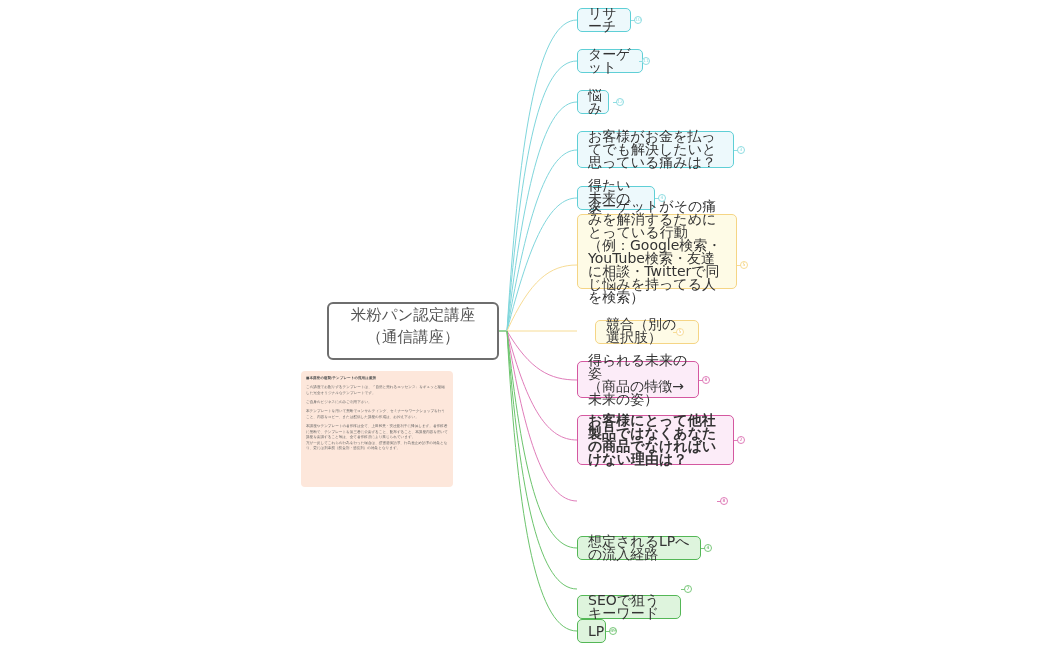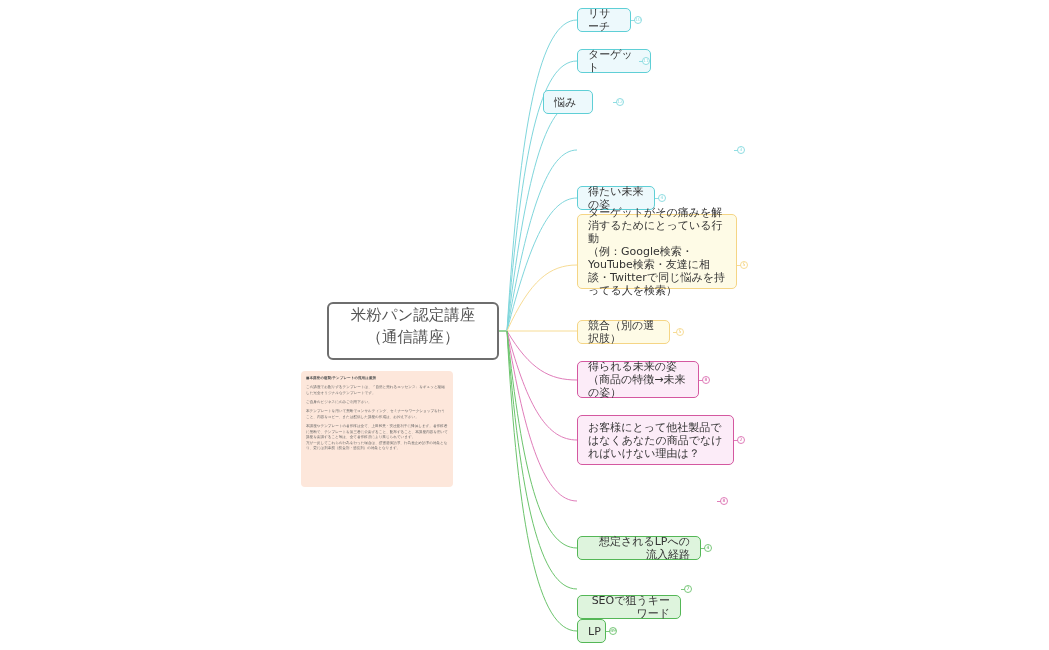--- a/index.html
+++ b/index.html
@@ -42,31 +42,31 @@
     overflow: hidden;
   }
   .note-box p { margin: 0 0 3.6px 0; white-space: pre-wrap; }
   .note-box .note-title { font-weight: bold; color: #555; }
 
   .branch {
     position: absolute;
     box-sizing: border-box;
     border: 1.5px solid;
     border-radius: 5px;
-    font-size: 11px;
+    font-size: 14px;
     line-height: 13px;
     color: #333333;
     padding: 6px 10px;
     white-space: pre-wrap;
     display: flex; align-items: center;
   }
   .b-cyan { border-color: #5fcfd6; background: #edf9fc; }
   .b-yellow { border-color: #f5d585; background: #fefbe6; }
   .b-pink { border-color: #d458a0; background: #fcecf8; }
-  .b-green { border-color: #54b756; background: #def4dd; text-align: right; }
+  .b-green { border-color: #54b756; background: #def4dd; }
 
   .badge {
     position: absolute;
     box-sizing: border-box;
     width: 8px; height: 8px;
     border: 1px solid;
     border-radius: 50%;
     font-size: 4.5px;
     line-height: 6px;
     text-align: center;
@@ -123,55 +123,58 @@
     <p>本テンプレートを用いて無断でコンサルティング、セミナーやワークショップを行うこと、内容をコピー、または酷似した講座の作成は、お控え下さい。</p>
     <p>本講座やテンプレートの著作権は全て、上田和美・安達亜利子に帰属します。著作権者に無断で、テンプレートを第三者に公開すること、配布すること、本講座内容を用いて講座を開講すること等は、全て著作権法により禁じられています。
 万が一反してこれらの行為を行った場合は、損害賠償請求、行為差止め請求の対象となり、更には刑事罰（罰金刑・懲役刑）の対象となります。</p>
   </div>
 
   <div class="branch b-cyan" style="left:577px;top:8px;width:54px;height:24px;">
     <span>リサーチ</span>
   </div>
   <div class="badge k-cyan" style="left:634px;top:16px;">10</div>
 
-  <div class="branch b-cyan" style="left:577px;top:49px;width:74px;height:24px;">
+  <div class="branch b-cyan" style="left:577px;top:49px;width:66px;height:24px;">
     <span>ターゲット</span>
   </div>
   <div class="badge k-cyan" style="left:642px;top:57px;">11</div>
 
-  <div class="branch b-cyan" style="left:543px;top:90px;width:50px;height:24px;text-align:center;">
+  <div class="branch b-cyan" style="left:577px;top:90px;width:32px;height:24px;">
     <span>悩み</span>
   </div>
   <div class="badge k-cyan" style="left:616px;top:98px;">12</div>
 
+  <div class="branch b-cyan" style="left:577px;top:131px;width:157px;height:37px;">
+    <span>お客様がお金を払ってでも解決したいと思っている痛みは？</span>
+  </div>
   <div class="badge k-cyan" style="left:737px;top:146px;">3</div>
 
   <div class="branch b-cyan" style="left:577px;top:186px;width:78px;height:24px;justify-content:flex-end;">
     <span>得たい未来の姿</span>
   </div>
   <div class="badge k-cyan" style="left:658px;top:194px;">4</div>
 
   <div class="branch b-yellow" style="left:577px;top:214px;width:160px;height:75px;">
     <span>ターゲットがその痛みを解消するためにとっている行動
 （例：Google検索・YouTube検索・友達に相談・Twitterで同じ悩みを持ってる人を検索）</span>
   </div>
   <div class="badge k-yellow" style="left:740px;top:261px;">5</div>
 
-  <div class="branch b-yellow" style="left:577px;top:320px;width:93px;height:24px;">
+  <div class="branch b-yellow" style="left:595px;top:320px;width:104px;height:24px;font-family:Liberation Mono, monospace;">
     <span>競合（別の選択肢）</span>
   </div>
   <div class="badge k-yellow" style="left:676px;top:328px;">5</div>
 
   <div class="branch b-pink" style="left:577px;top:361px;width:122px;height:37px;">
     <span>得られる未来の姿
 （商品の特徴→未来の姿）</span>
   </div>
   <div class="badge k-pink" style="left:702px;top:376px;">8</div>
 
-  <div class="branch b-pink" style="left:577px;top:415px;width:157px;height:50px;">
+  <div class="branch b-pink" style="left:577px;top:415px;width:157px;height:50px;font-weight:bold;">
     <span>お客様にとって他社製品ではなくあなたの商品でなければいけない理由は？</span>
   </div>
   <div class="badge k-pink" style="left:737px;top:436px;">2</div>
 
   <div class="badge k-pink" style="left:720px;top:497px;">8</div>
 
   <div class="branch b-green" style="left:577px;top:536px;width:124px;height:24px;">
     <span>想定されるLPへの流入経路</span>
   </div>
   <div class="badge k-green" style="left:704px;top:544px;">4</div>

